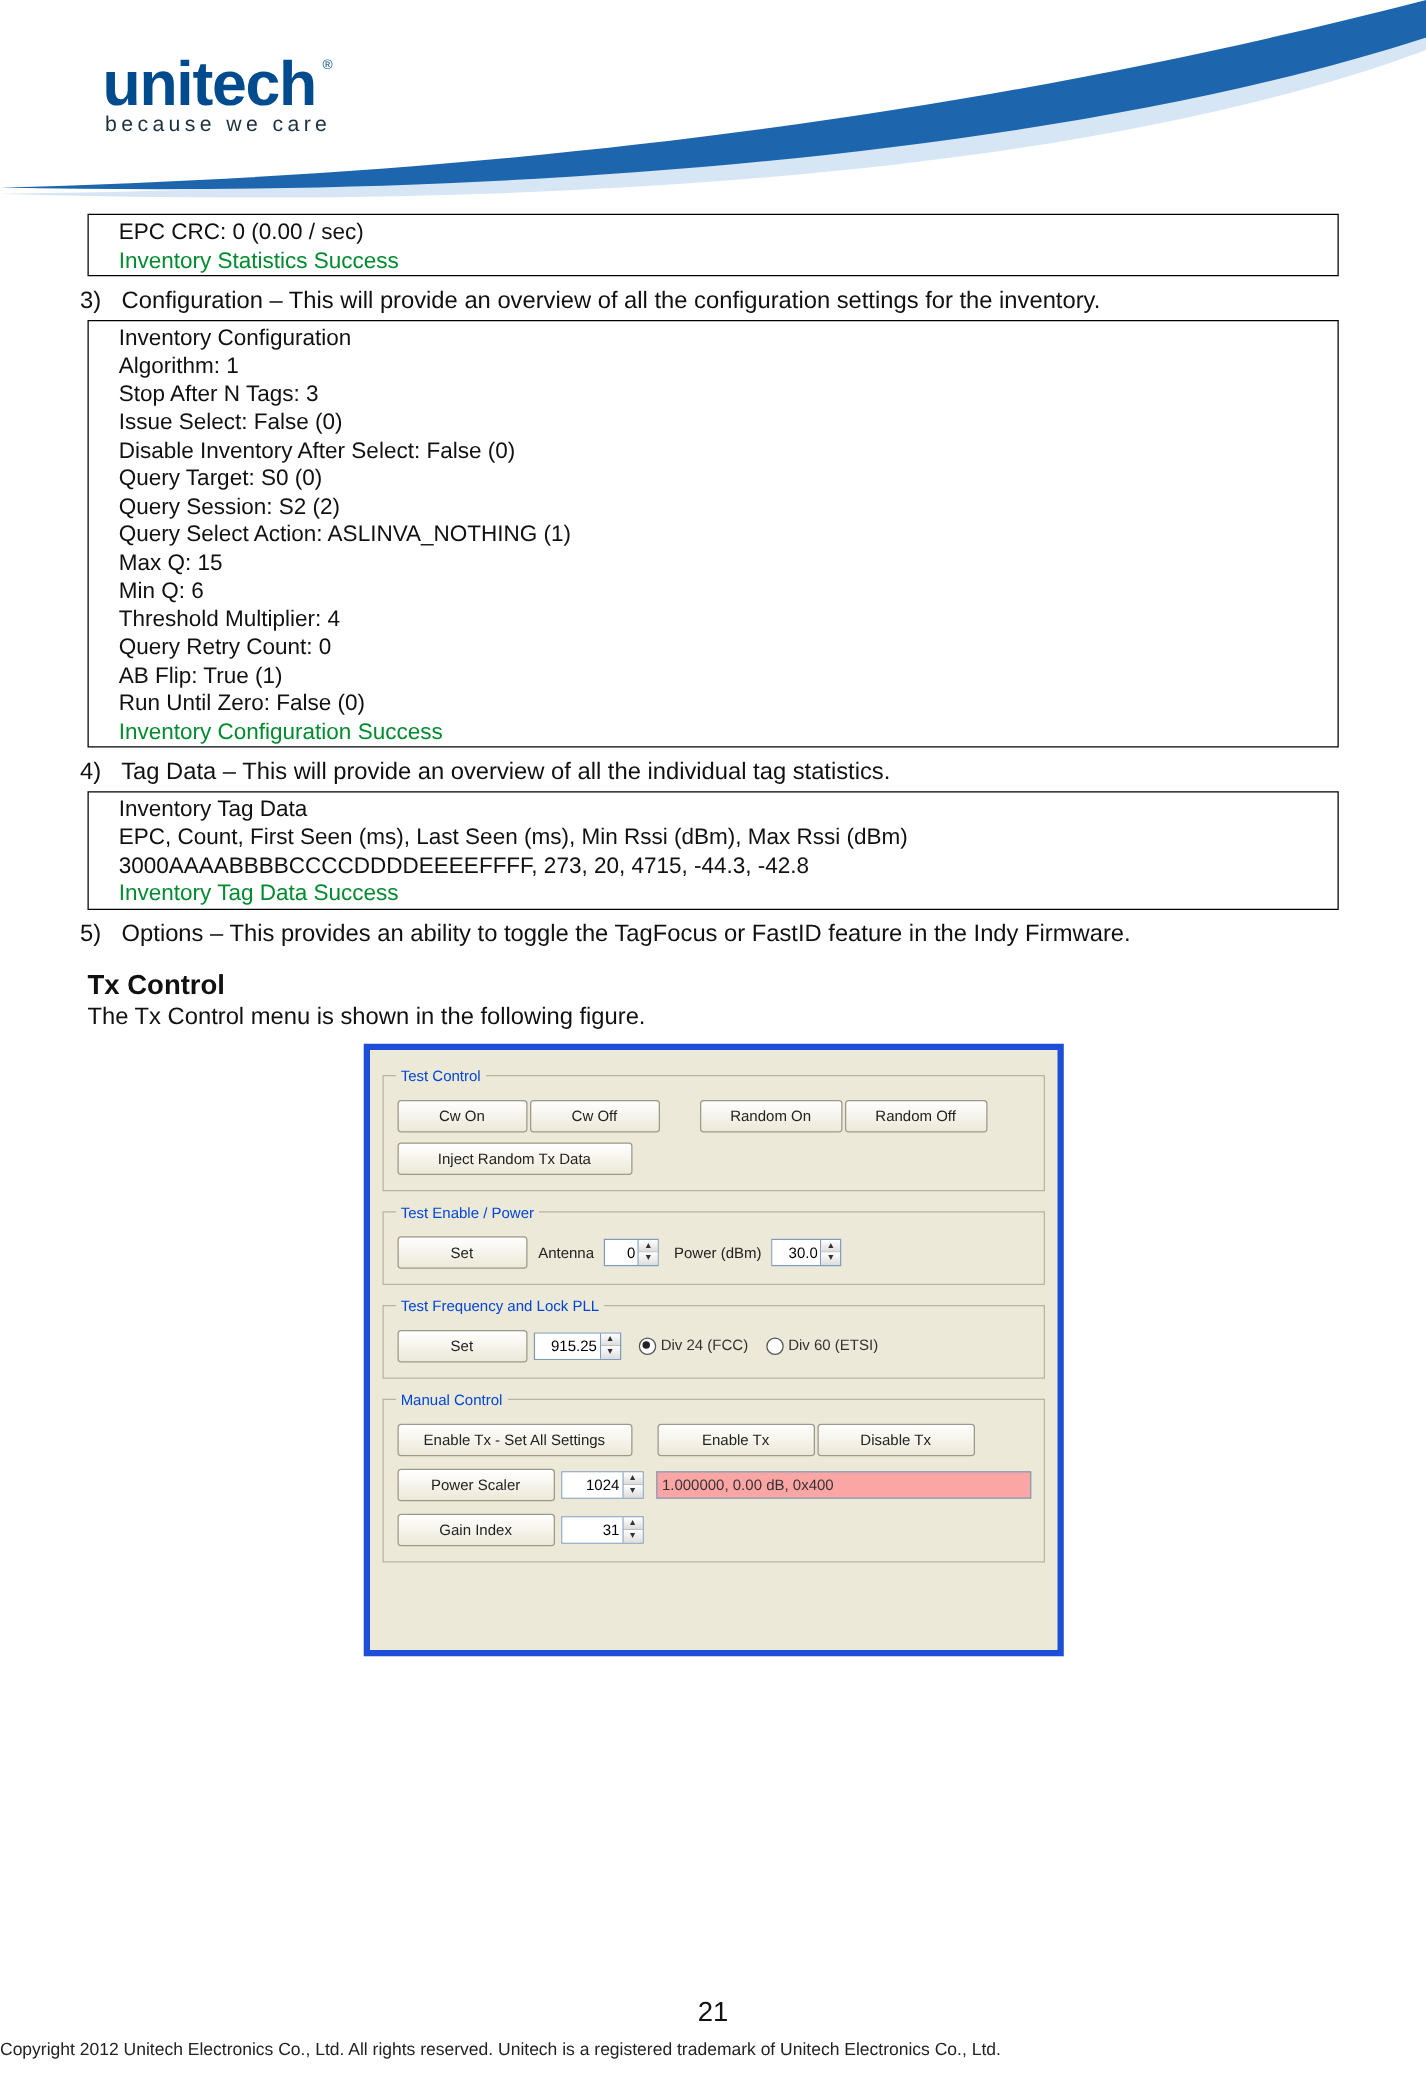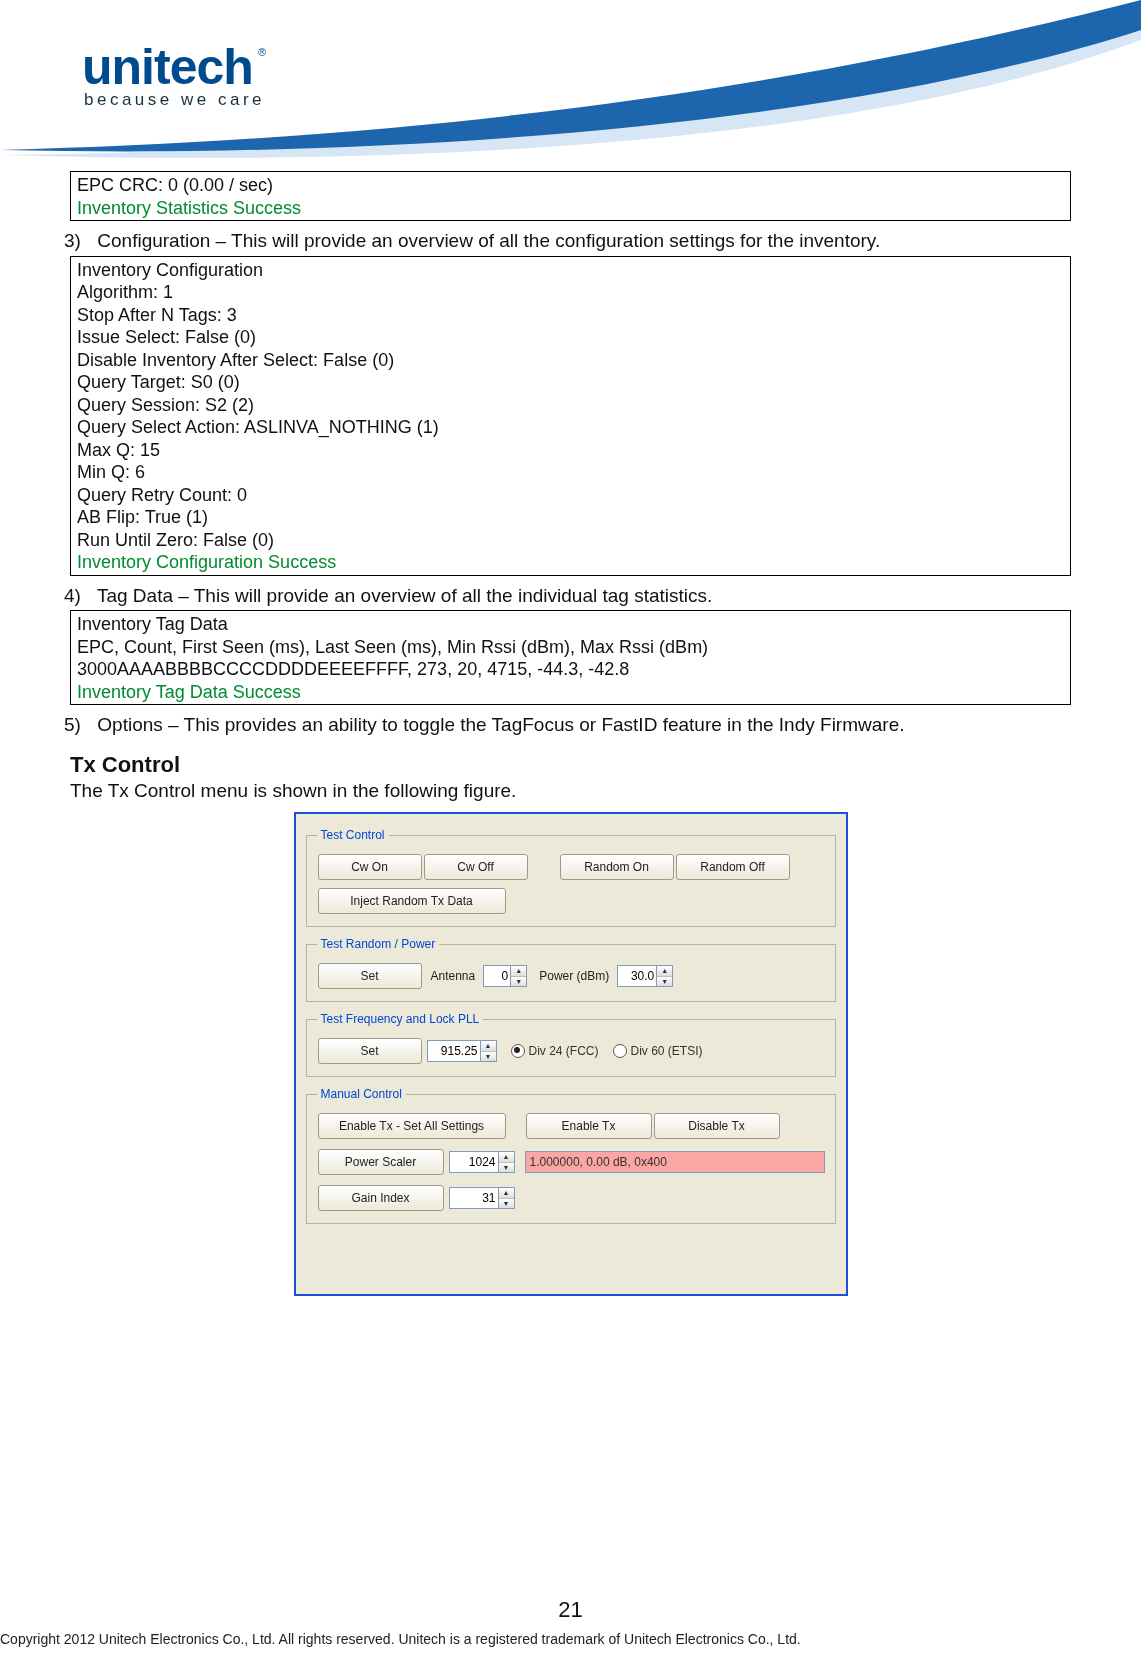--- a/index.html
+++ b/index.html
@@ -53,21 +53,21 @@
     top: 0;
     width: 1141px;
     height: 180px;
     pointer-events: none;
   }
   .content {
     padding: 0 70px;
   }
   .box {
     border: 1px solid #000;
-    padding: 2px 6px 1px 6px;
+    padding: 2px 6px 1px 24px;
     line-height: 1.25;
     font-size: 18px;
     margin: 1px 0 8px 0;
   }
   .green { color: #008b2f; }
   .item-text {
     margin: 6px 0 2px 22px;
     line-height: 1.3;
   }
   .item-text .num {
@@ -75,21 +75,21 @@
     width: 28px;
     margin-left: -28px;
   }
   h3.tx { font-size: 22px; font-weight: bold; margin: 14px 0 2px 0; }
   .muted { color:#111; }
 
   
   .ui-figure {
     width: 530px;
     margin: 10px auto 0 auto;
-    border: 2px solid #1d4ed8;
+    border: 5px solid #1d4ed8;
     background: #ece9d8;
     font-family: Tahoma, Arial, sans-serif;
     font-size: 12px;
     color: #333;
     padding: 10px 10px 60px 10px;
   }
   fieldset {
     border: 1px solid #b8b4a4;
     margin: 4px 0 10px 0;
     padding: 10px 10px 10px 10px;
@@ -207,20 +207,21 @@
       <div>Inventory Configuration</div>
       <div>Algorithm: 1</div>
       <div>Stop After N Tags: 3</div>
       <div>Issue Select: False (0)</div>
       <div>Disable Inventory After Select: False (0)</div>
       <div>Query Target: S0 (0)</div>
       <div>Query Session: S2 (2)</div>
       <div>Query Select Action: ASLINVA_NOTHING (1)</div>
       <div>Max Q: 15</div>
       <div>Min Q: 6</div>
+      <div>Threshold Multiplier: 4</div>
       <div>Query Retry Count: 0</div>
       <div>AB Flip: True (1)</div>
       <div>Run Until Zero: False (0)</div>
       <div class="green">Inventory Configuration Success</div>
     </div>
 
     <div class="item-text">
       <span class="num">4)</span>
       <span>Tag Data – This will provide an overview of all the individual tag statistics.</span>
     </div>
@@ -250,21 +251,21 @@
           <span class="gap"></span>
           <span class="btn" style="width:86px">Random On</span>
           <span class="btn" style="width:86px">Random Off</span>
         </div>
         <div class="row" style="margin-top:4px">
           <span class="btn" style="width:160px">Inject Random Tx Data</span>
         </div>
       </fieldset>
 
       <fieldset>
-        <legend>Test Random / Power</legend>
+        <legend>Test Enable / Power</legend>
         <div class="row">
           <span class="btn" style="width:76px">Set</span>
           <span class="lbl">Antenna</span>
           <span class="spin-wrap">
             <input style="width: 22px;" value="0">
             <span class="spin-btns">
                 <span>▲</span>
                 <span>▼</span>
               </span>
           </span>

